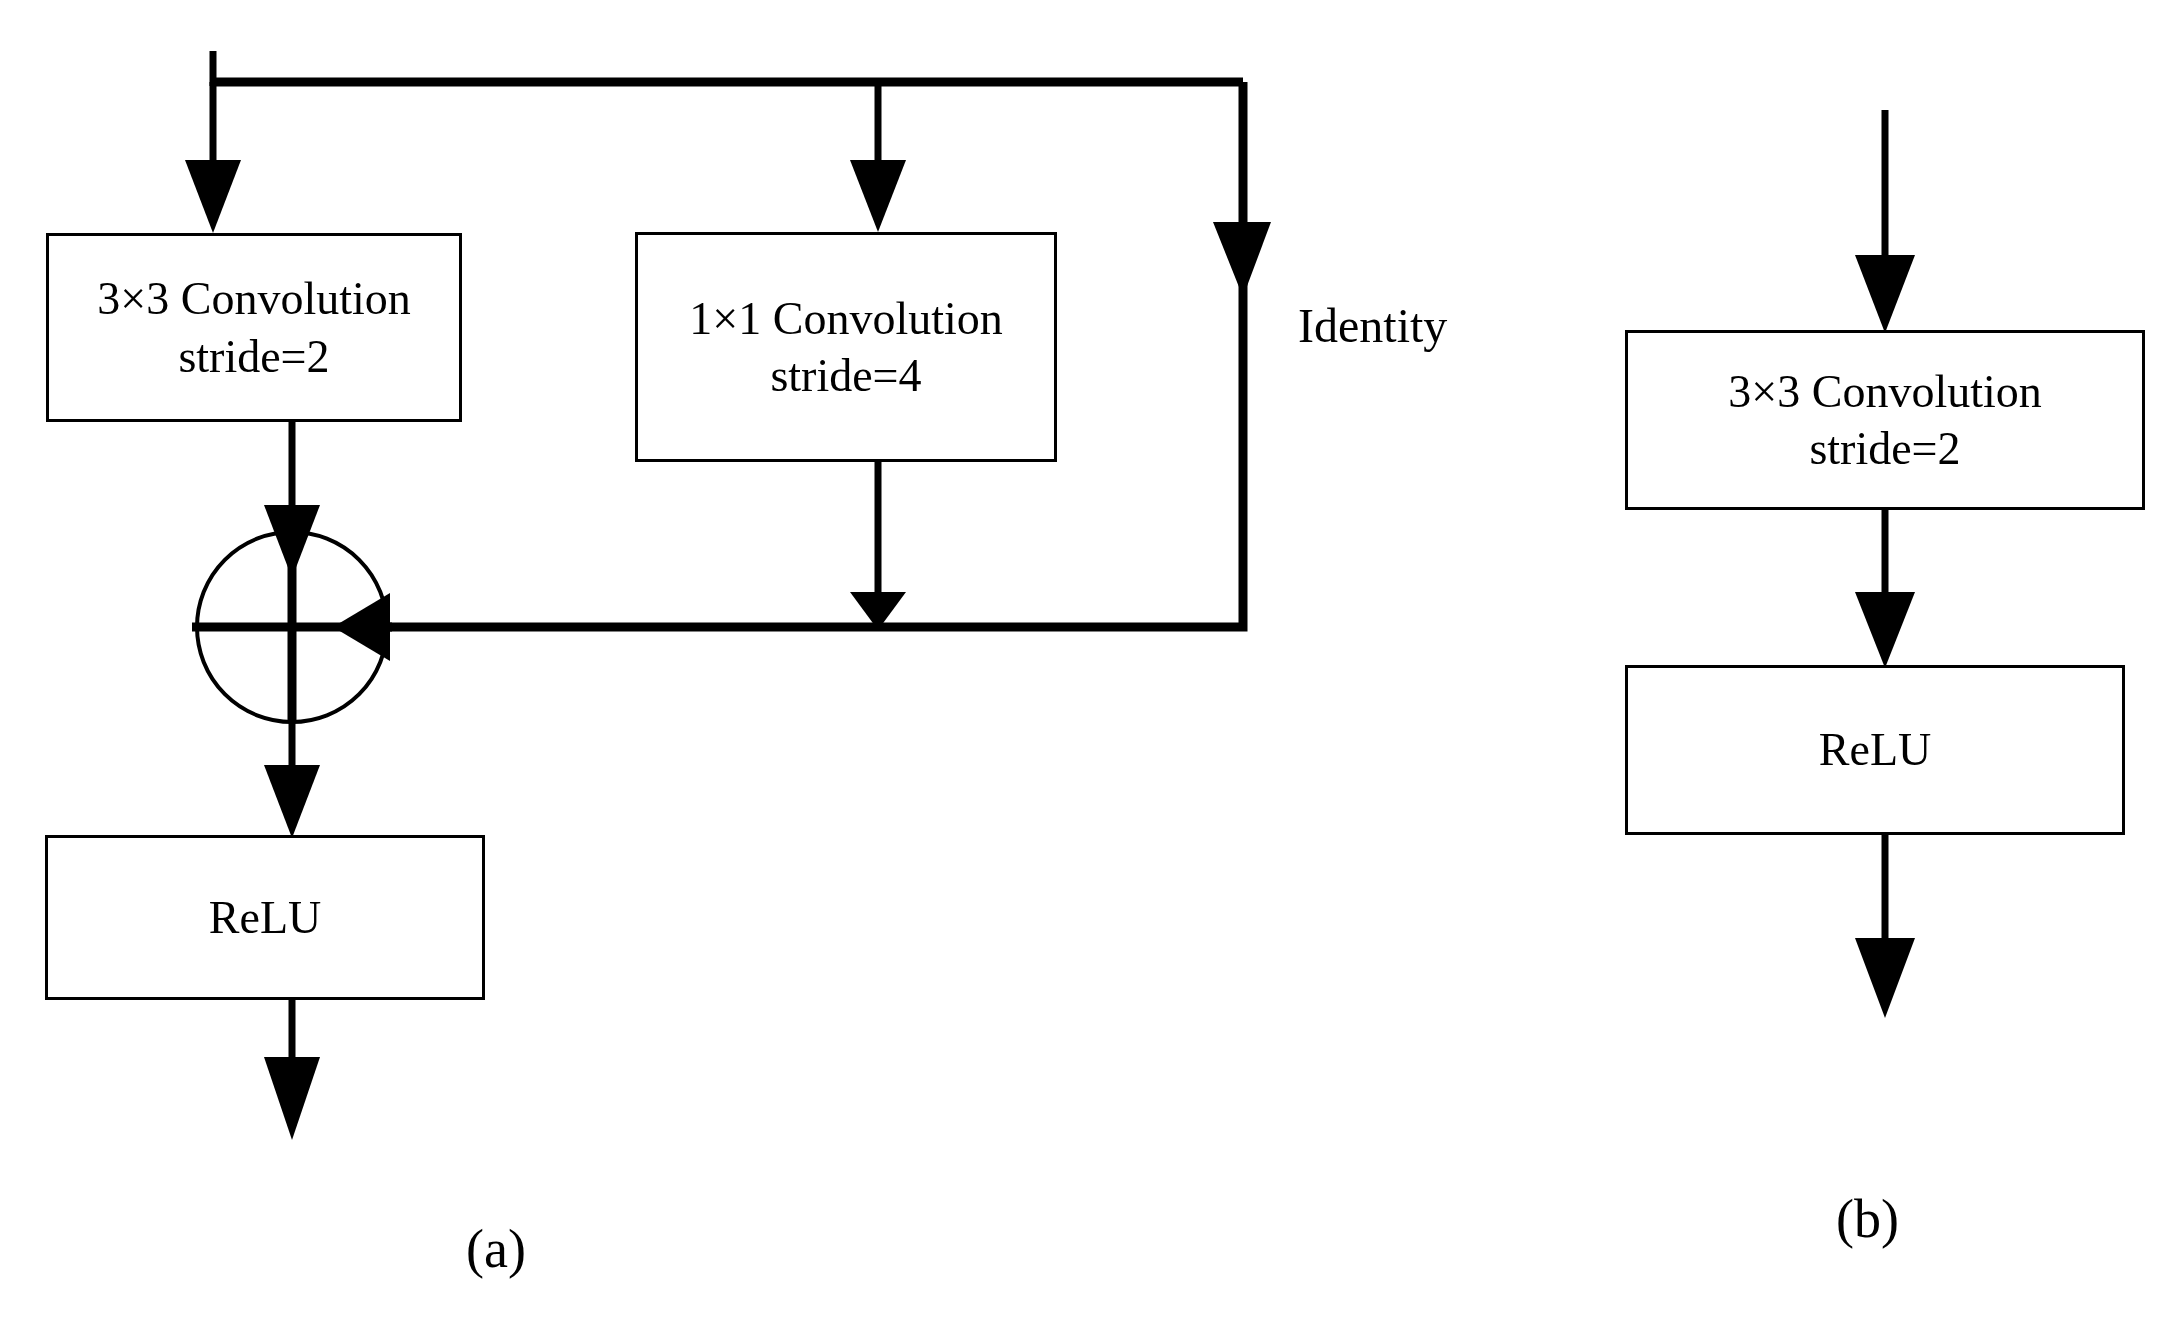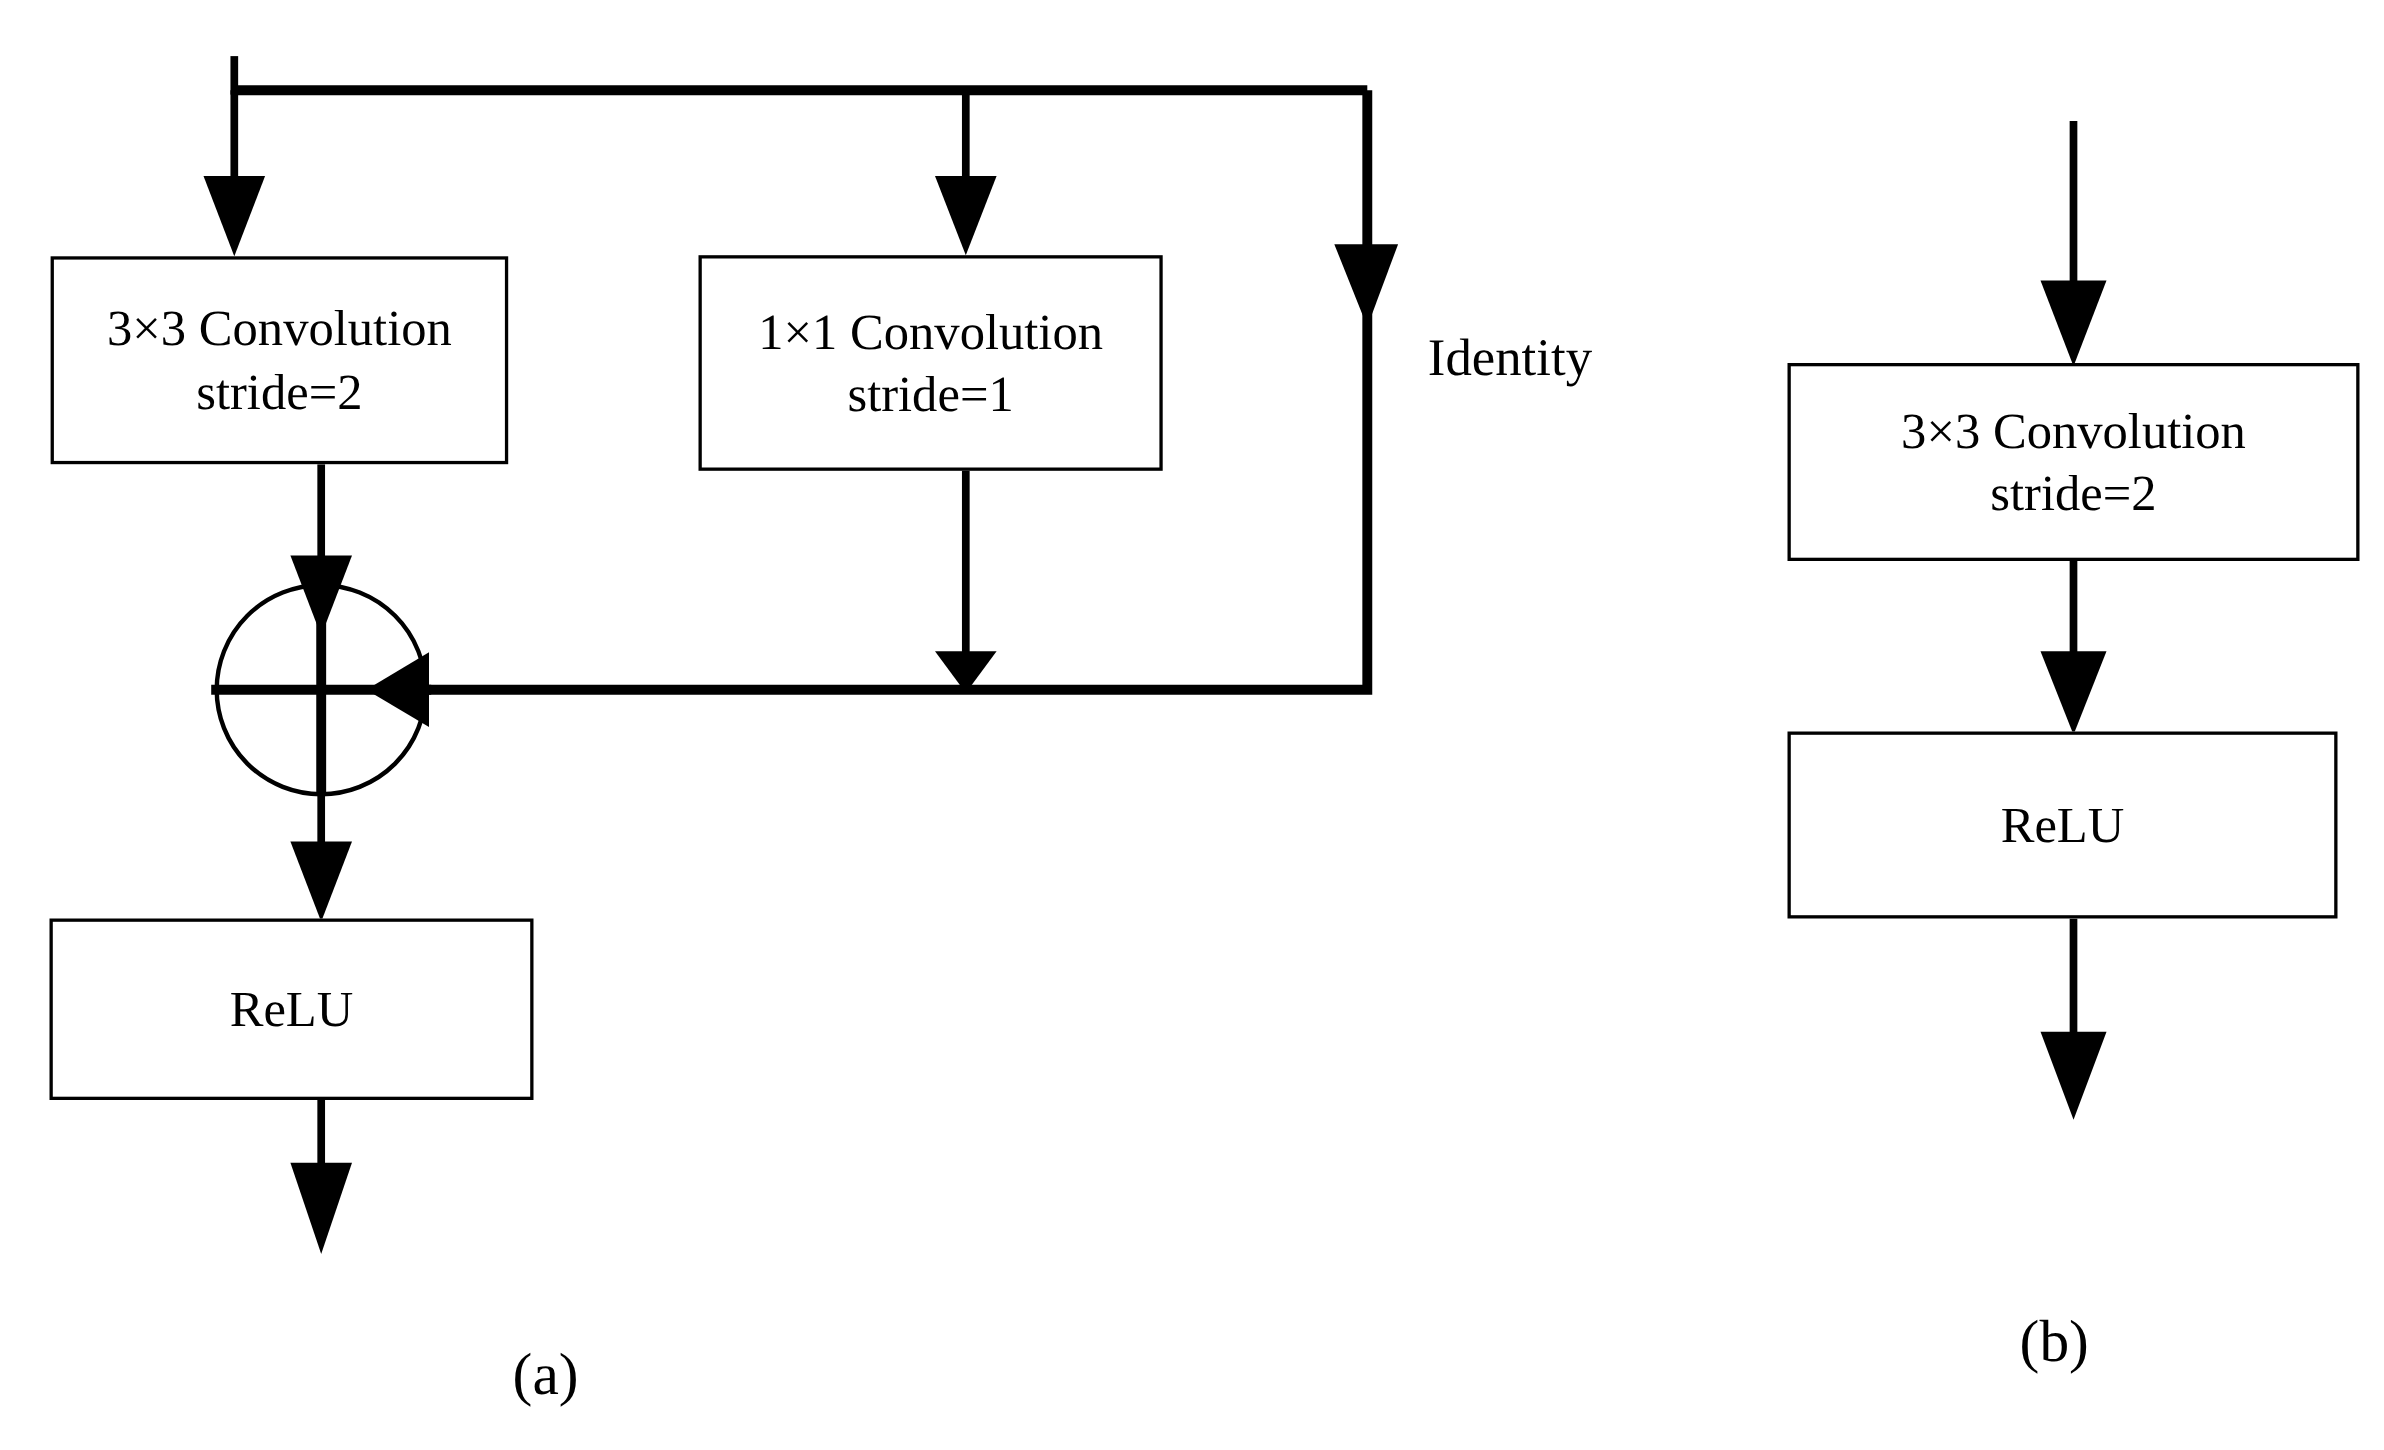--- a/index.html
+++ b/index.html
@@ -41,21 +41,21 @@
     text-align: center;
   }
   .free-label {
     position: absolute;
     color: #000000;
     white-space: nowrap;
     line-height: 1;
   }
   
   #box-conv3x3-a { left: 46px;  top: 233px; width: 416px; height: 189px; font-size: 46px; }
-  #box-conv1x1-a { left: 635px; top: 232px; width: 422px; height: 196px; font-size: 46px; }
+  #box-conv1x1-a { left: 635px; top: 232px; width: 422px; height: 230px; font-size: 46px; }
   #box-relu-a    { left: 45px;  top: 835px; width: 440px; height: 165px; font-size: 46px; }
   #label-identity{ left: 1298px; top: 302px; font-size: 48px; }
   #panel-label-a { left: 466px; top: 1222px; font-size: 54px; }
   
   #box-conv3x3-b { left: 1625px; top: 330px; width: 520px; height: 180px; font-size: 46px; }
   #box-relu-b    { left: 1625px; top: 665px; width: 500px; height: 170px; font-size: 46px; }
   #panel-label-b { left: 1836px; top: 1192px; font-size: 54px; }
 </style>
 </head>
 <body>
@@ -126,21 +126,21 @@
     <circle cx="292" cy="627" r="95" fill="none" stroke="#000000" stroke-width="4"></circle>
   </svg>
 
   <div class="node-box" id="box-conv3x3-a">
     <span class="node-line">3×3 Convolution</span>
     <span class="node-line">stride=2</span>
   </div>
 
   <div class="node-box" id="box-conv1x1-a">
     <span class="node-line">1×1 Convolution</span>
-    <span class="node-line">stride=1</span>
+    <span class="node-line">stride=4</span>
   </div>
 
   <div class="node-box" id="box-relu-a">
     <span class="node-line">ReLU</span>
   </div>
 
   <div class="free-label" id="label-identity">Identity</div>
 
   <div class="free-label" id="panel-label-a">(a)</div>
 

